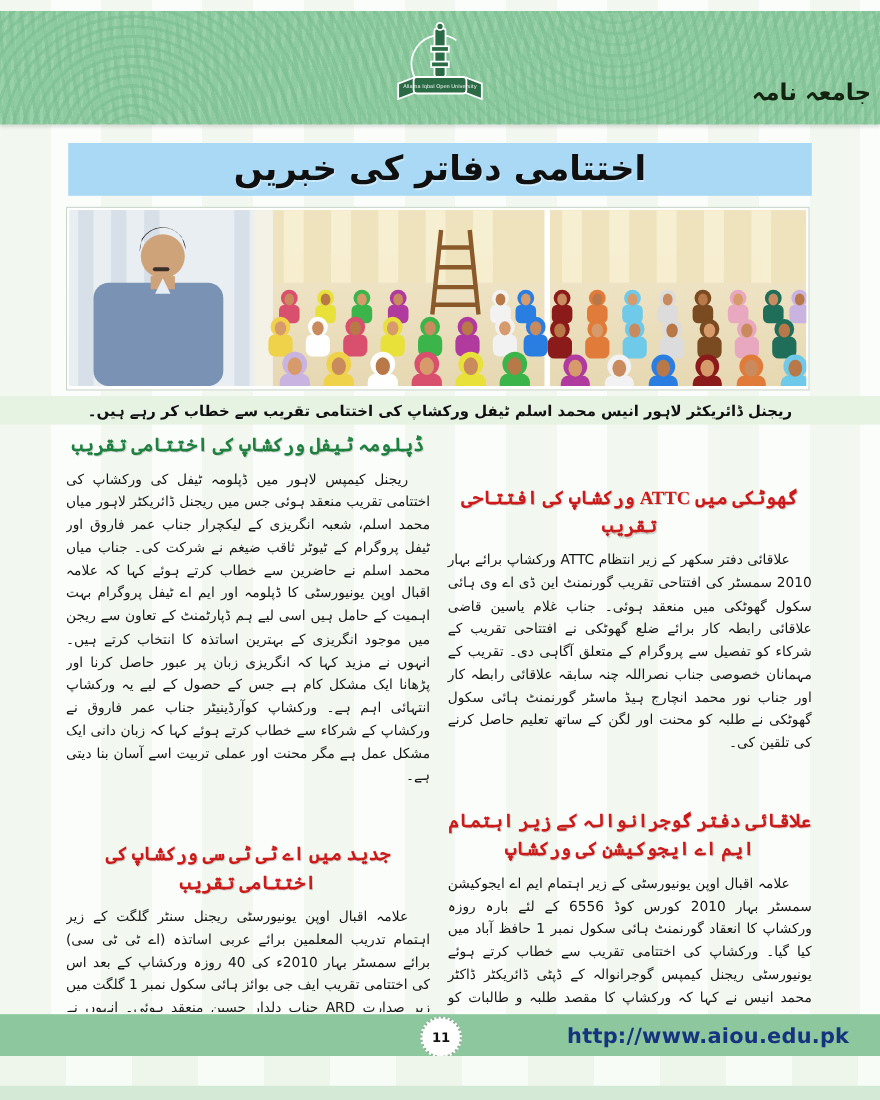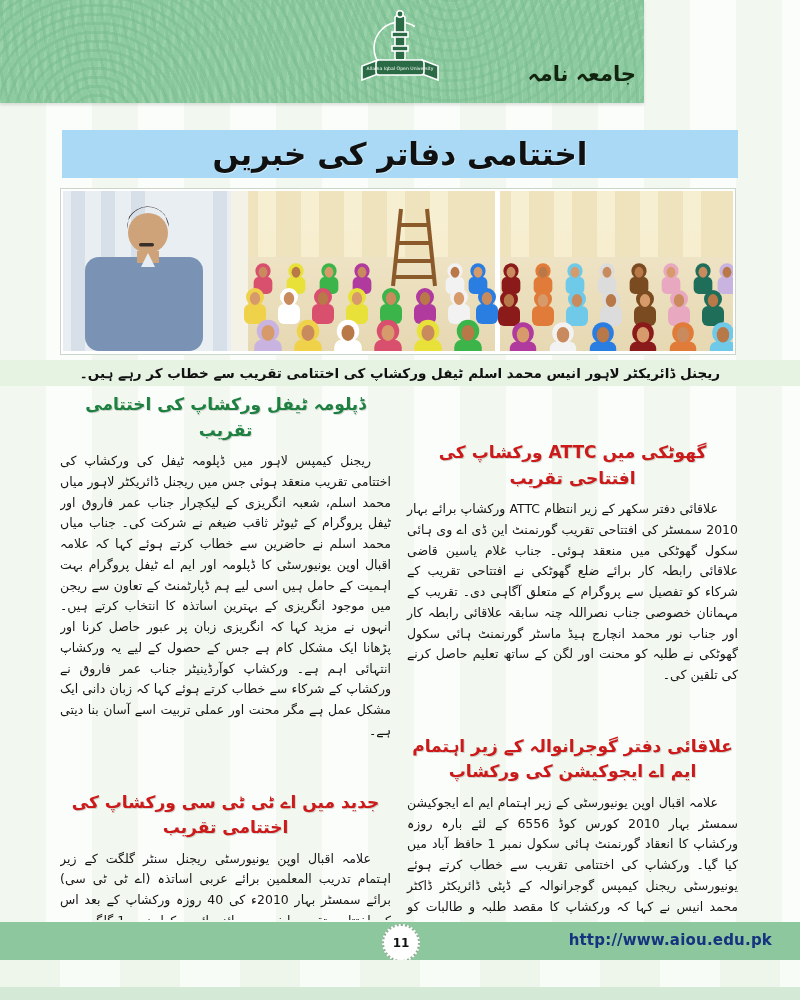--- a/index.html
+++ b/index.html
@@ -2,21 +2,21 @@
 <html lang="ur"><head>
 <meta charset="utf-8">
 <style>
   html,body{margin:0;padding:0;}
   body{font-family:"DejaVu Sans","Liberation Sans",sans-serif;}
   .page{position:relative;width:800px;height:1000px;overflow:hidden;
         background:
           repeating-linear-gradient(90deg,#f2f8ef 0 46px,#fbfdfa 46px 92px);
   }
   
-  .masthead{position:absolute;left:0;top:0;width:644px;height:103px;
+  .masthead{position:absolute;left:0;top:10px;width:800px;height:103px;
     background:
       repeating-radial-gradient(circle at 15% 120%, rgba(122,189,144,.55) 0 3px, rgba(122,189,144,0) 3px 9px),
       repeating-radial-gradient(circle at 70% -30%, rgba(122,189,144,.45) 0 3px, rgba(122,189,144,0) 3px 10px),
       repeating-radial-gradient(circle at 105% 90%, rgba(163,216,178,.5) 0 3px, rgba(163,216,178,0) 3px 9px),
       #8ecba0;
     box-shadow:0 2px 3px rgba(0,0,0,.12);}
   .masthead-title{position:absolute;right:8px;top:62px;font-size:21px;font-weight:bold;
     color:#12230f;direction:rtl;}
   .logo{position:absolute;left:352px;top:8px;}
   
@@ -31,31 +31,31 @@
   .caption-strip{position:absolute;left:0;top:360px;width:800px;height:26px;
     background:#e6f2e2;display:flex;align-items:center;justify-content:center;}
   .caption{font-size:13.5px;color:#111;direction:rtl;font-weight:bold;}
   
   .content{position:absolute;left:60px;top:392px;width:678px;height:528px;
     display:flex;flex-direction:row-reverse;gap:16px;overflow:hidden;direction:rtl;}
   .col{width:50%;}
   .para{font-size:12.5px;line-height:1.66;color:#161616;text-align:justify;
     direction:rtl;margin:0 0 6px 0;text-indent:20px;}
   .h-red,.h-green{font-weight:bold;font-size:17px;text-align:center;direction:rtl;
-    margin:10px 0 8px 0;line-height:1.5;text-shadow:1px 1px 0 rgba(0,0,0,.15);}
+    margin:10px 0 8px 0;line-height:1.5;text-shadow:1px 1px 0 rgba(0,0,0,.15);font-family:Liberation Serif, serif;}
   .h-red{color:#cc1a1a;margin-top:48px;}
   .h-green{color:#1e8040;margin-top:0;}
   
   .footer-band{position:absolute;left:0;top:922px;width:800px;height:38px;
     background:#8cc79d;}
   .page-circle{position:absolute;left:382px;top:924px;width:34px;height:34px;
     background:#fff;border:2px dotted #8fae93;border-radius:50%;
     display:flex;align-items:center;justify-content:center;
     font-size:12px;font-weight:bold;color:#111;}
-  .website{position:absolute;right:28px;top:931px;font-size:15px;font-weight:bold;
+  .website{position:absolute;right:28px;top:931px;font-size:19px;font-weight:bold;
     color:#16337f;letter-spacing:.2px;}
   .footer-pale{position:absolute;left:0;top:960px;width:800px;height:40px;
     background:repeating-linear-gradient(90deg,#eef6ec 0 60px,#f8fcf7 60px 120px);}
   .footer-strip{position:absolute;left:0;top:987px;width:800px;height:13px;background:#d4ead6;}
 </style>
 </head>
 <body>
 
 <div class="page">
 

